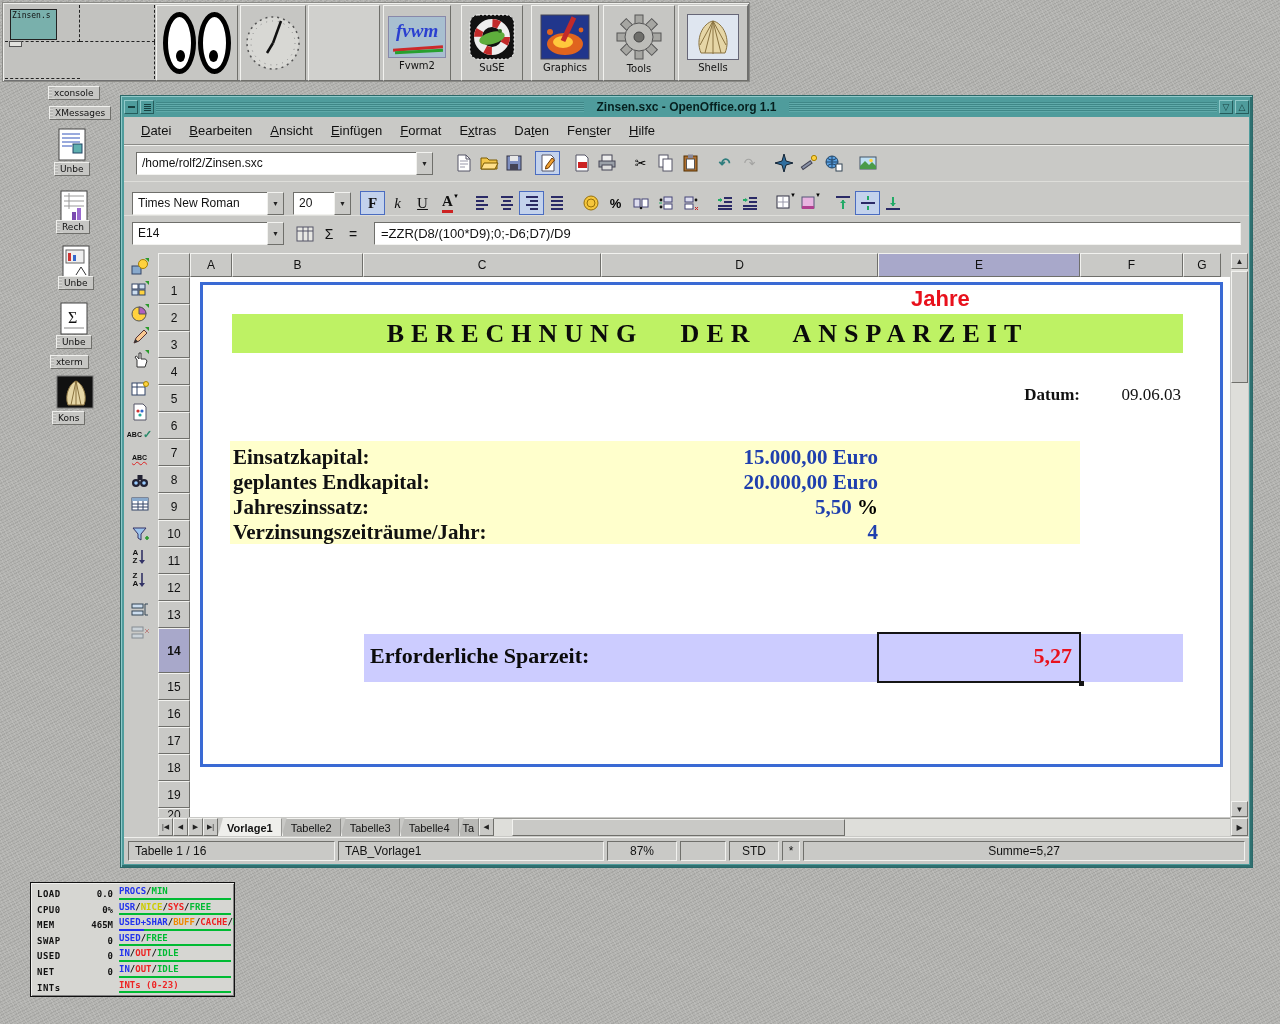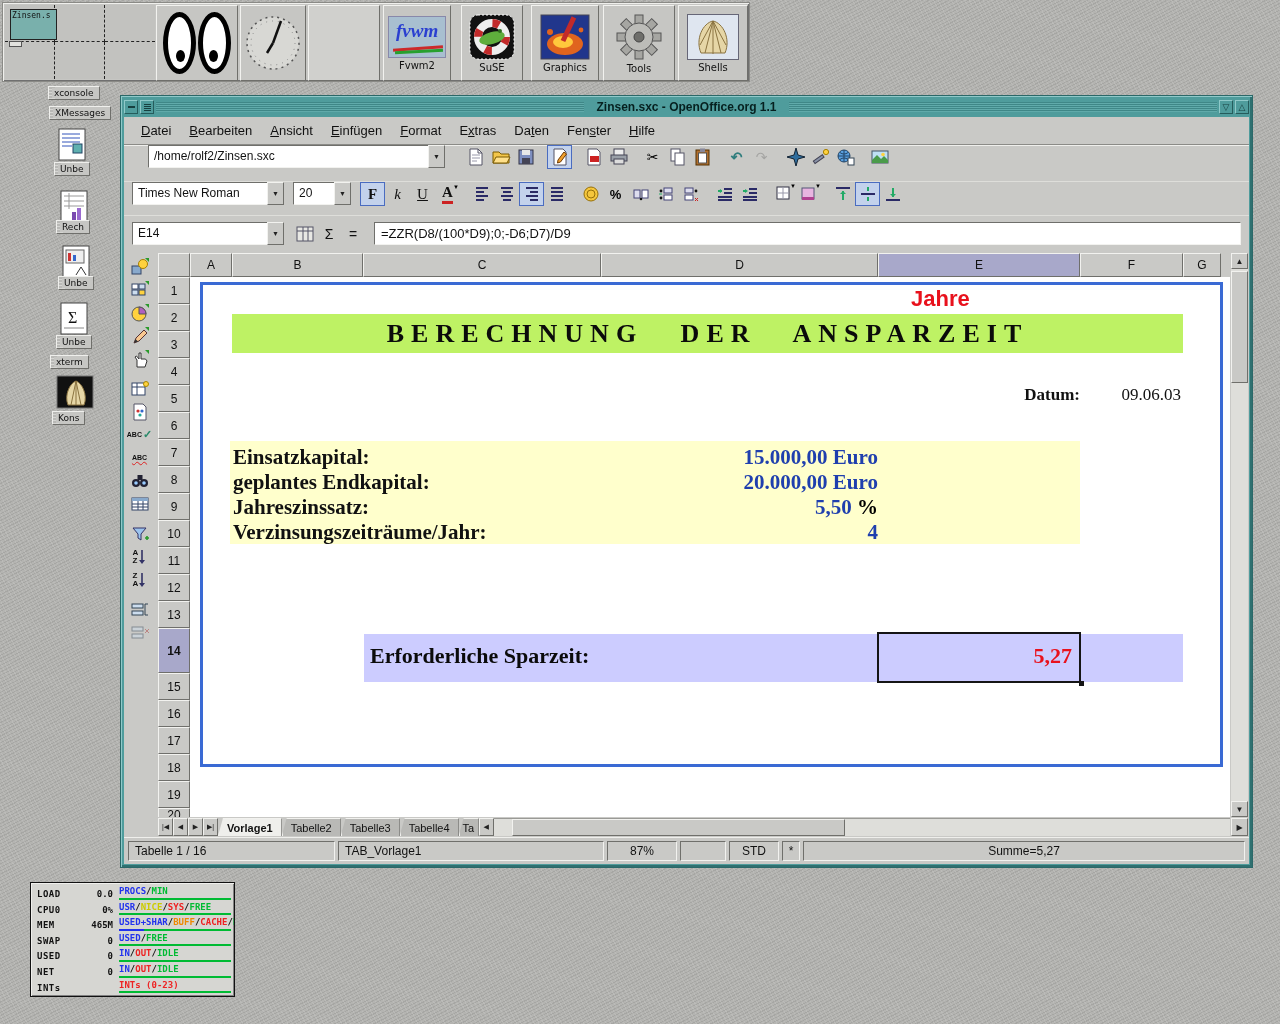--- a/index.html
+++ b/index.html
@@ -10,21 +10,21 @@
     background-color:#b4b4b1;
     background-image:
       repeating-linear-gradient(63deg, rgba(255,255,255,.10) 0 1px, rgba(0,0,0,0) 1px 4px),
       repeating-linear-gradient(-27deg, rgba(0,0,0,.08) 0 1px, rgba(0,0,0,0) 1px 3px);
   }
   .abs{position:absolute}
   .raised{border-top:1px solid #f2f2ef;border-left:1px solid #f2f2ef;border-right:1px solid #6f6f6b;border-bottom:1px solid #6f6f6b}
   .sunken{border-top:1px solid #6f6f6b;border-left:1px solid #6f6f6b;border-right:1px solid #f2f2ef;border-bottom:1px solid #f2f2ef}
   
   .panel{left:2px;top:2px;width:748px;height:80px;background:#c6c6c3;border:1px solid #8a8a86;box-shadow:inset 1px 1px 0 #efefec, inset -1px -1px 0 #707070}
-  .pager{left:2px;top:2px;width:150px;height:74px;background:#c2c2bf;display:grid;grid-template-columns:1fr 1fr 1fr;grid-template-rows:1fr 1fr}
+  .pager{left:2px;top:2px;width:150px;height:74px;background:#c2c2bf;display:grid;grid-template-columns:1fr 1fr;grid-template-rows:1fr 1fr}
   .pcell{border-right:1px dashed #222;border-bottom:1px dashed #222;position:relative}
   .pcell:nth-child(3n){border-right:none}
   .pcell:nth-child(n+4){border-bottom:none}
   .miniwin{left:5px;top:4px;width:47px;height:31px;background:#79b0ac;border:1px solid #222;font-size:8px;color:#111;padding:1px 1px;font-family:"DejaVu Sans Mono",monospace;overflow:hidden;white-space:nowrap}
   .minichip{left:4px;top:36px;width:13px;height:6px;background:#e2e2de;border:1px solid #555}
   .pbtn{top:2px;height:76px;background:#c6c6c3;display:flex;flex-direction:column;align-items:center;justify-content:center}
   .pbtn .plabel{font-size:10px;color:#111;margin-top:2px;font-family:"DejaVu Sans",sans-serif}
   .eye{width:33px;height:62px;background:#fff;border:5px solid #000;border-radius:50%;position:relative;display:inline-block}
   .pupil{position:absolute;left:8px;bottom:7px;width:9px;height:12px;background:#000;border-radius:50%}
   .fvwm-ic{width:58px;height:42px;background:#a8bfd0;position:relative;overflow:hidden;border:1px solid #88a}
@@ -49,22 +49,22 @@
   .titlebar{position:absolute;left:3px;right:3px;top:3px;height:16px;display:flex;align-items:center;gap:2px}
   .tbtn-sm{width:14px;height:14px;background:#4f9c9c;border-top:1px solid #8fc9c9;border-left:1px solid #8fc9c9;border-right:1px solid #255c5c;border-bottom:1px solid #255c5c;display:flex;align-items:center;justify-content:center;color:#173f3f;font-size:9px;line-height:9px}
   .tstripe{flex:1;height:10px;background-image:repeating-linear-gradient(0deg,#60aaaa 0 1px,#3f8787 1px 2px)}
   .ttext{font-weight:bold;font-size:12px;color:#06201f;padding:0 10px;white-space:nowrap}
   .client{position:absolute;left:3px;right:3px;top:21px;bottom:3px;background:#c9c9c6}
   
   .menubar{position:absolute;left:0;right:0;top:0;height:28px;display:flex;align-items:center;padding-left:8px;border-bottom:1px solid #8b8b87;box-shadow:0 1px 0 #efefec}
   .menu-item{font-size:13px;color:#111;padding:3px 9px}
   .mn{text-decoration:underline}
   
-  .stdbar{position:absolute;left:0;right:5px;top:28px;height:36px;display:flex;padding-left:24px}
-  .fmtbar{position:absolute;left:0;right:0;top:64px;height:34px;display:flex;align-items:flex-start;padding-left:8px;border-top:1px solid #dededa}
+  .stdbar{position:absolute;left:0;right:5px;top:28px;height:36px;display:flex;align-items:center;padding-left:12px}
+  .fmtbar{position:absolute;left:0;right:0;top:64px;height:34px;display:flex;align-items:flex-end;padding-left:8px;border-top:1px solid #dededa}
   .formulabar{position:absolute;left:0;right:0;top:98px;height:36px;display:flex;align-items:center;padding-left:8px;border-top:1px solid #dededa}
   .combo{display:flex;height:23px}
   .combo .cfield{background:#fff;border-top:1px solid #6f6f6b;border-left:1px solid #6f6f6b;border-bottom:1px solid #f2f2ef;border-right:none;font-size:12px;padding:3px 5px;color:#111;white-space:nowrap;overflow:hidden}
   .combo .cdrop{width:17px;background:#c9c9c6;border-top:1px solid #f2f2ef;border-left:1px solid #f2f2ef;border-right:1px solid #6f6f6b;border-bottom:1px solid #6f6f6b;display:flex;align-items:center;justify-content:center;font-size:7px;color:#222}
   .tib{width:25px;height:24px;display:flex;align-items:center;justify-content:center;position:relative;flex:none}
   .tib.pressed{background:#c3d2ec;border:1px solid #4a6cc0}
   .tib.disabled{opacity:.45}
   .sep{width:9px;flex:none}
   .glyph{font-size:14px;line-height:14px}
   .letterbtn{font-family:"Liberation Serif",serif;font-size:15px;font-weight:bold;color:#111}

